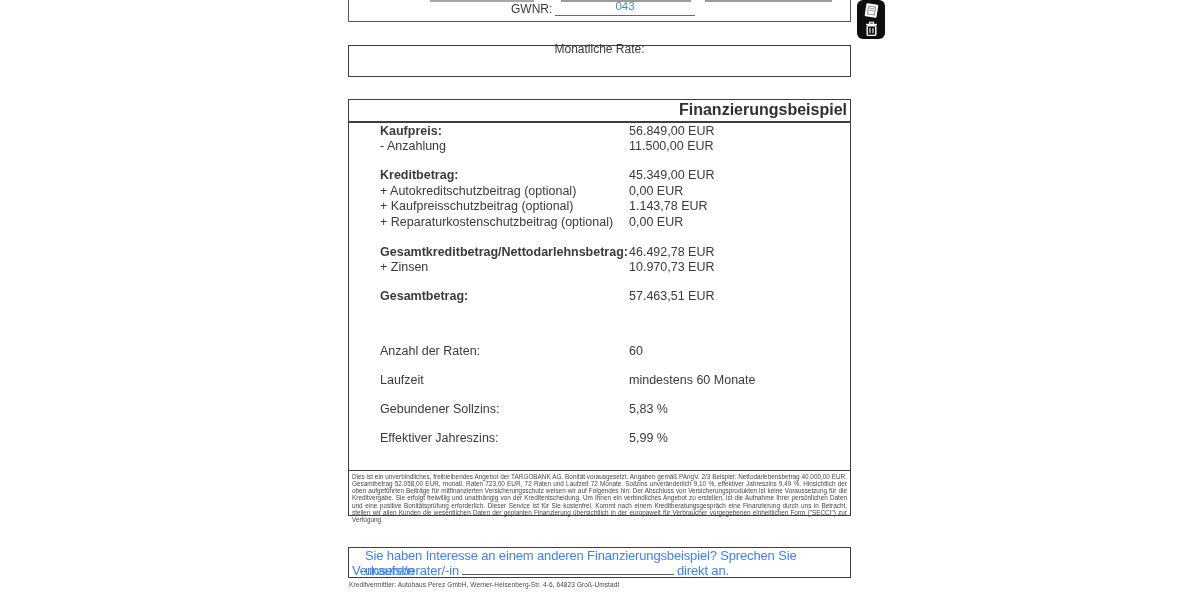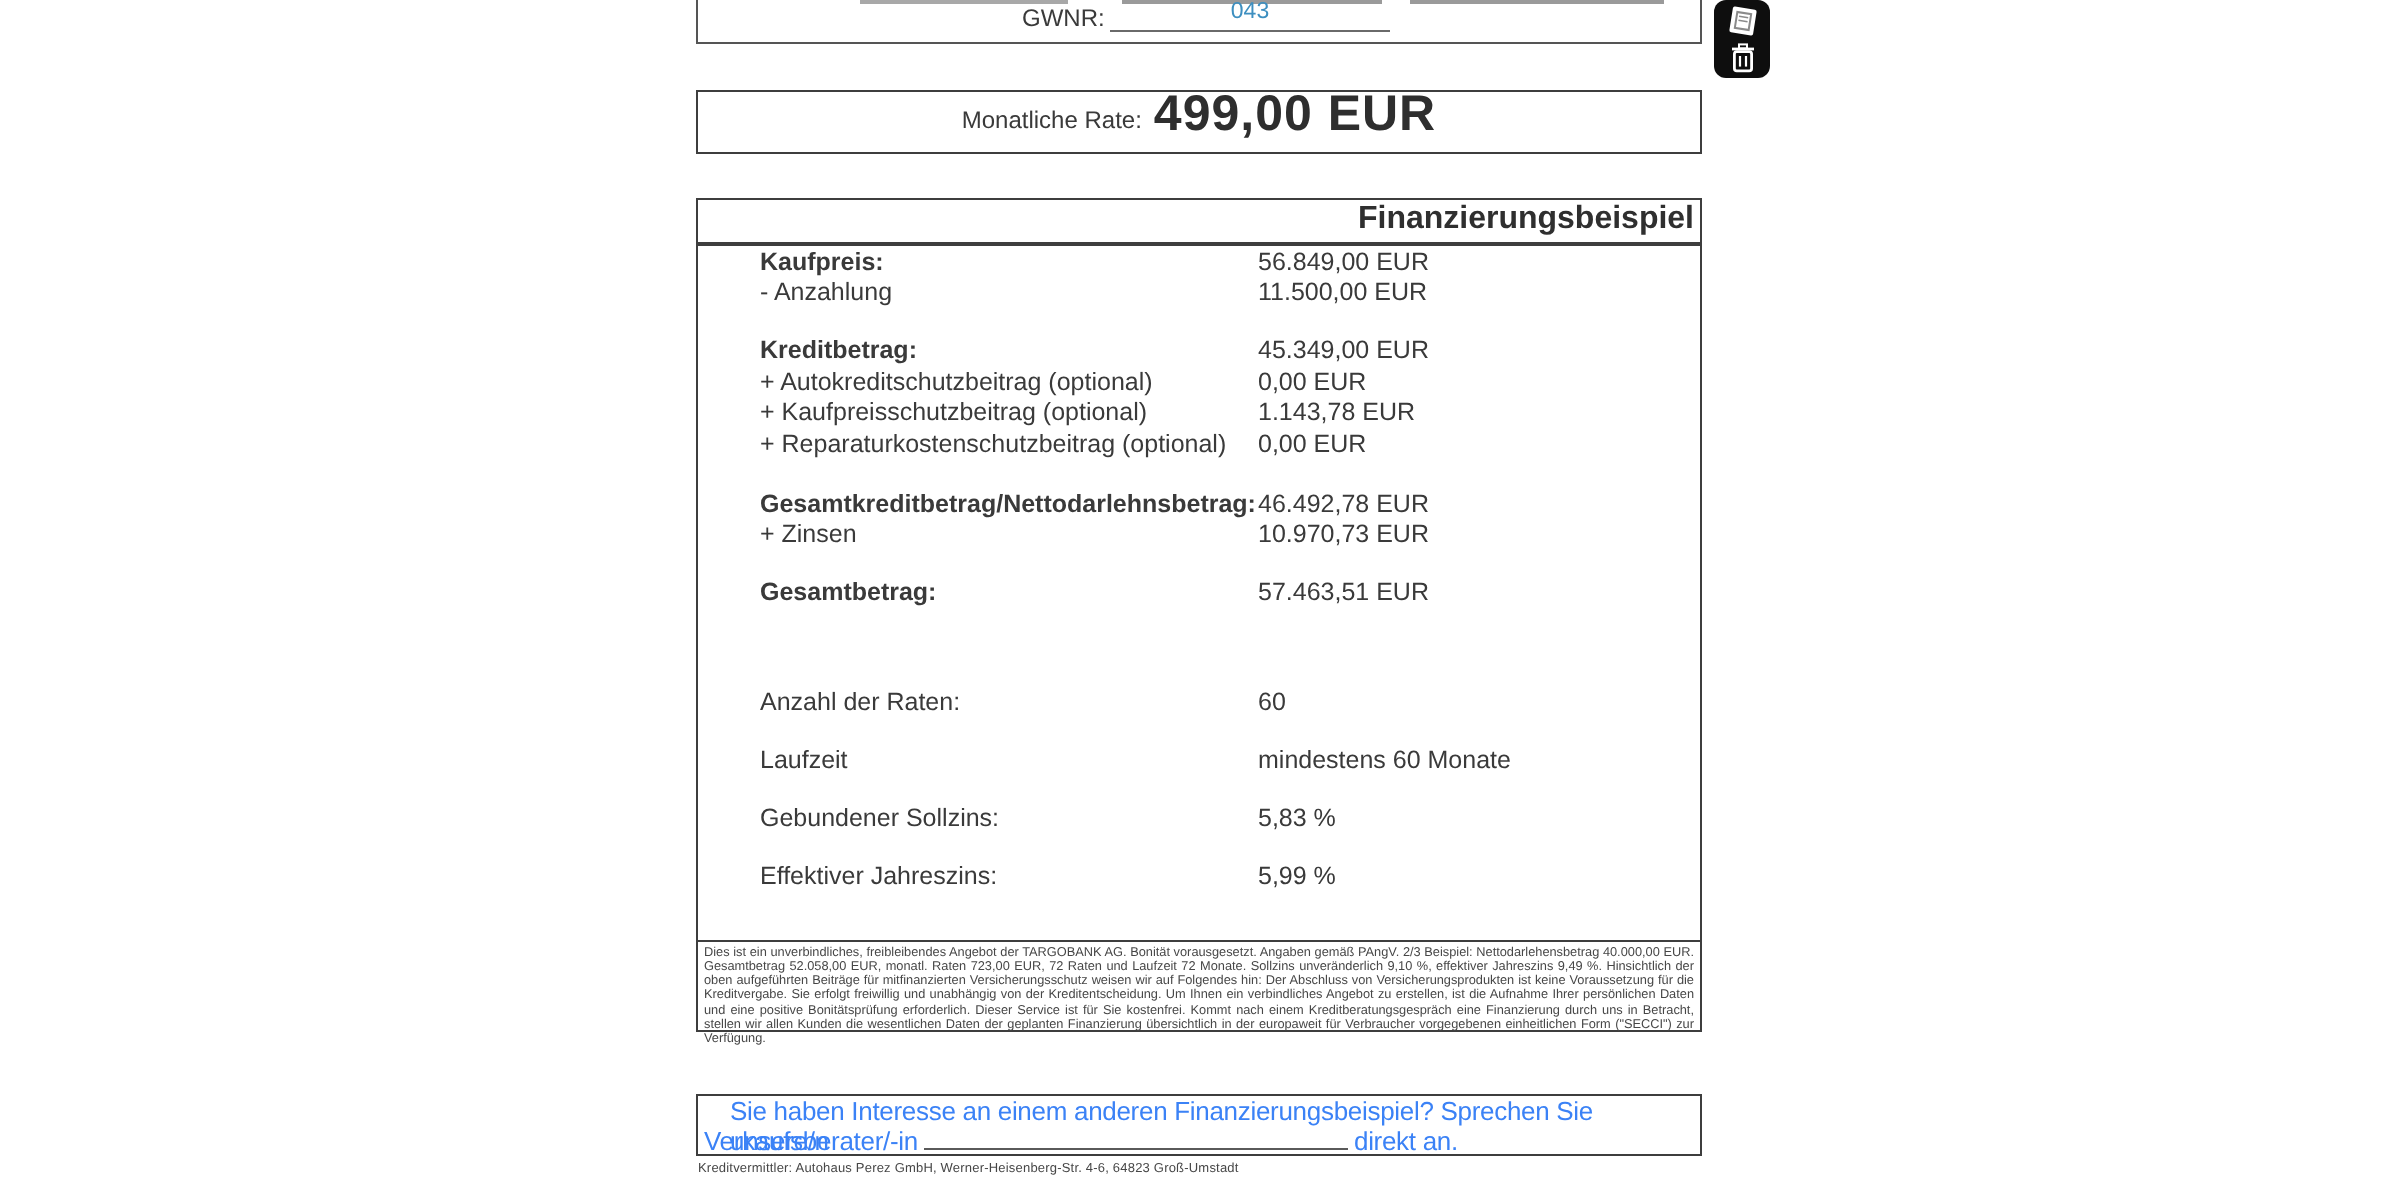--- a/index.html
+++ b/index.html
@@ -55,21 +55,20 @@
 <div class="box" id="gwnr-box">
   <div class="frag" id="frag1"></div>
   <div class="frag" id="frag2"></div>
   <div class="frag" id="frag3"></div>
   <span id="gwnr-label">GWNR:</span>
   <span id="gwnr-field">043</span>
 </div>
 
 <div class="box" id="rate-box">
   <span id="rate-label">Monatliche Rate:</span>
-  <span id="rate-value">499,00 EUR</span>
 </div>
 
 <div class="box" id="fin-box">
   <div id="fin-title">Finanzierungsbeispiel</div>
 
   <div class="row b" style="top:24px"><span class="lbl">Kaufpreis:</span><span class="val">56.849,00 EUR</span></div>
   <div class="row" style="top:39px"><span class="lbl">- Anzahlung</span><span class="val">11.500,00 EUR</span></div>
   <div class="row b" style="top:68px"><span class="lbl">Kreditbetrag:</span><span class="val">45.349,00 EUR</span></div>
   <div class="row" style="top:84px"><span class="lbl">+ Autokreditschutzbeitrag (optional)</span><span class="val">0,00 EUR</span></div>
   <div class="row" style="top:99px"><span class="lbl">+ Kaufpreisschutzbeitrag (optional)</span><span class="val">1.143,78 EUR</span></div>

